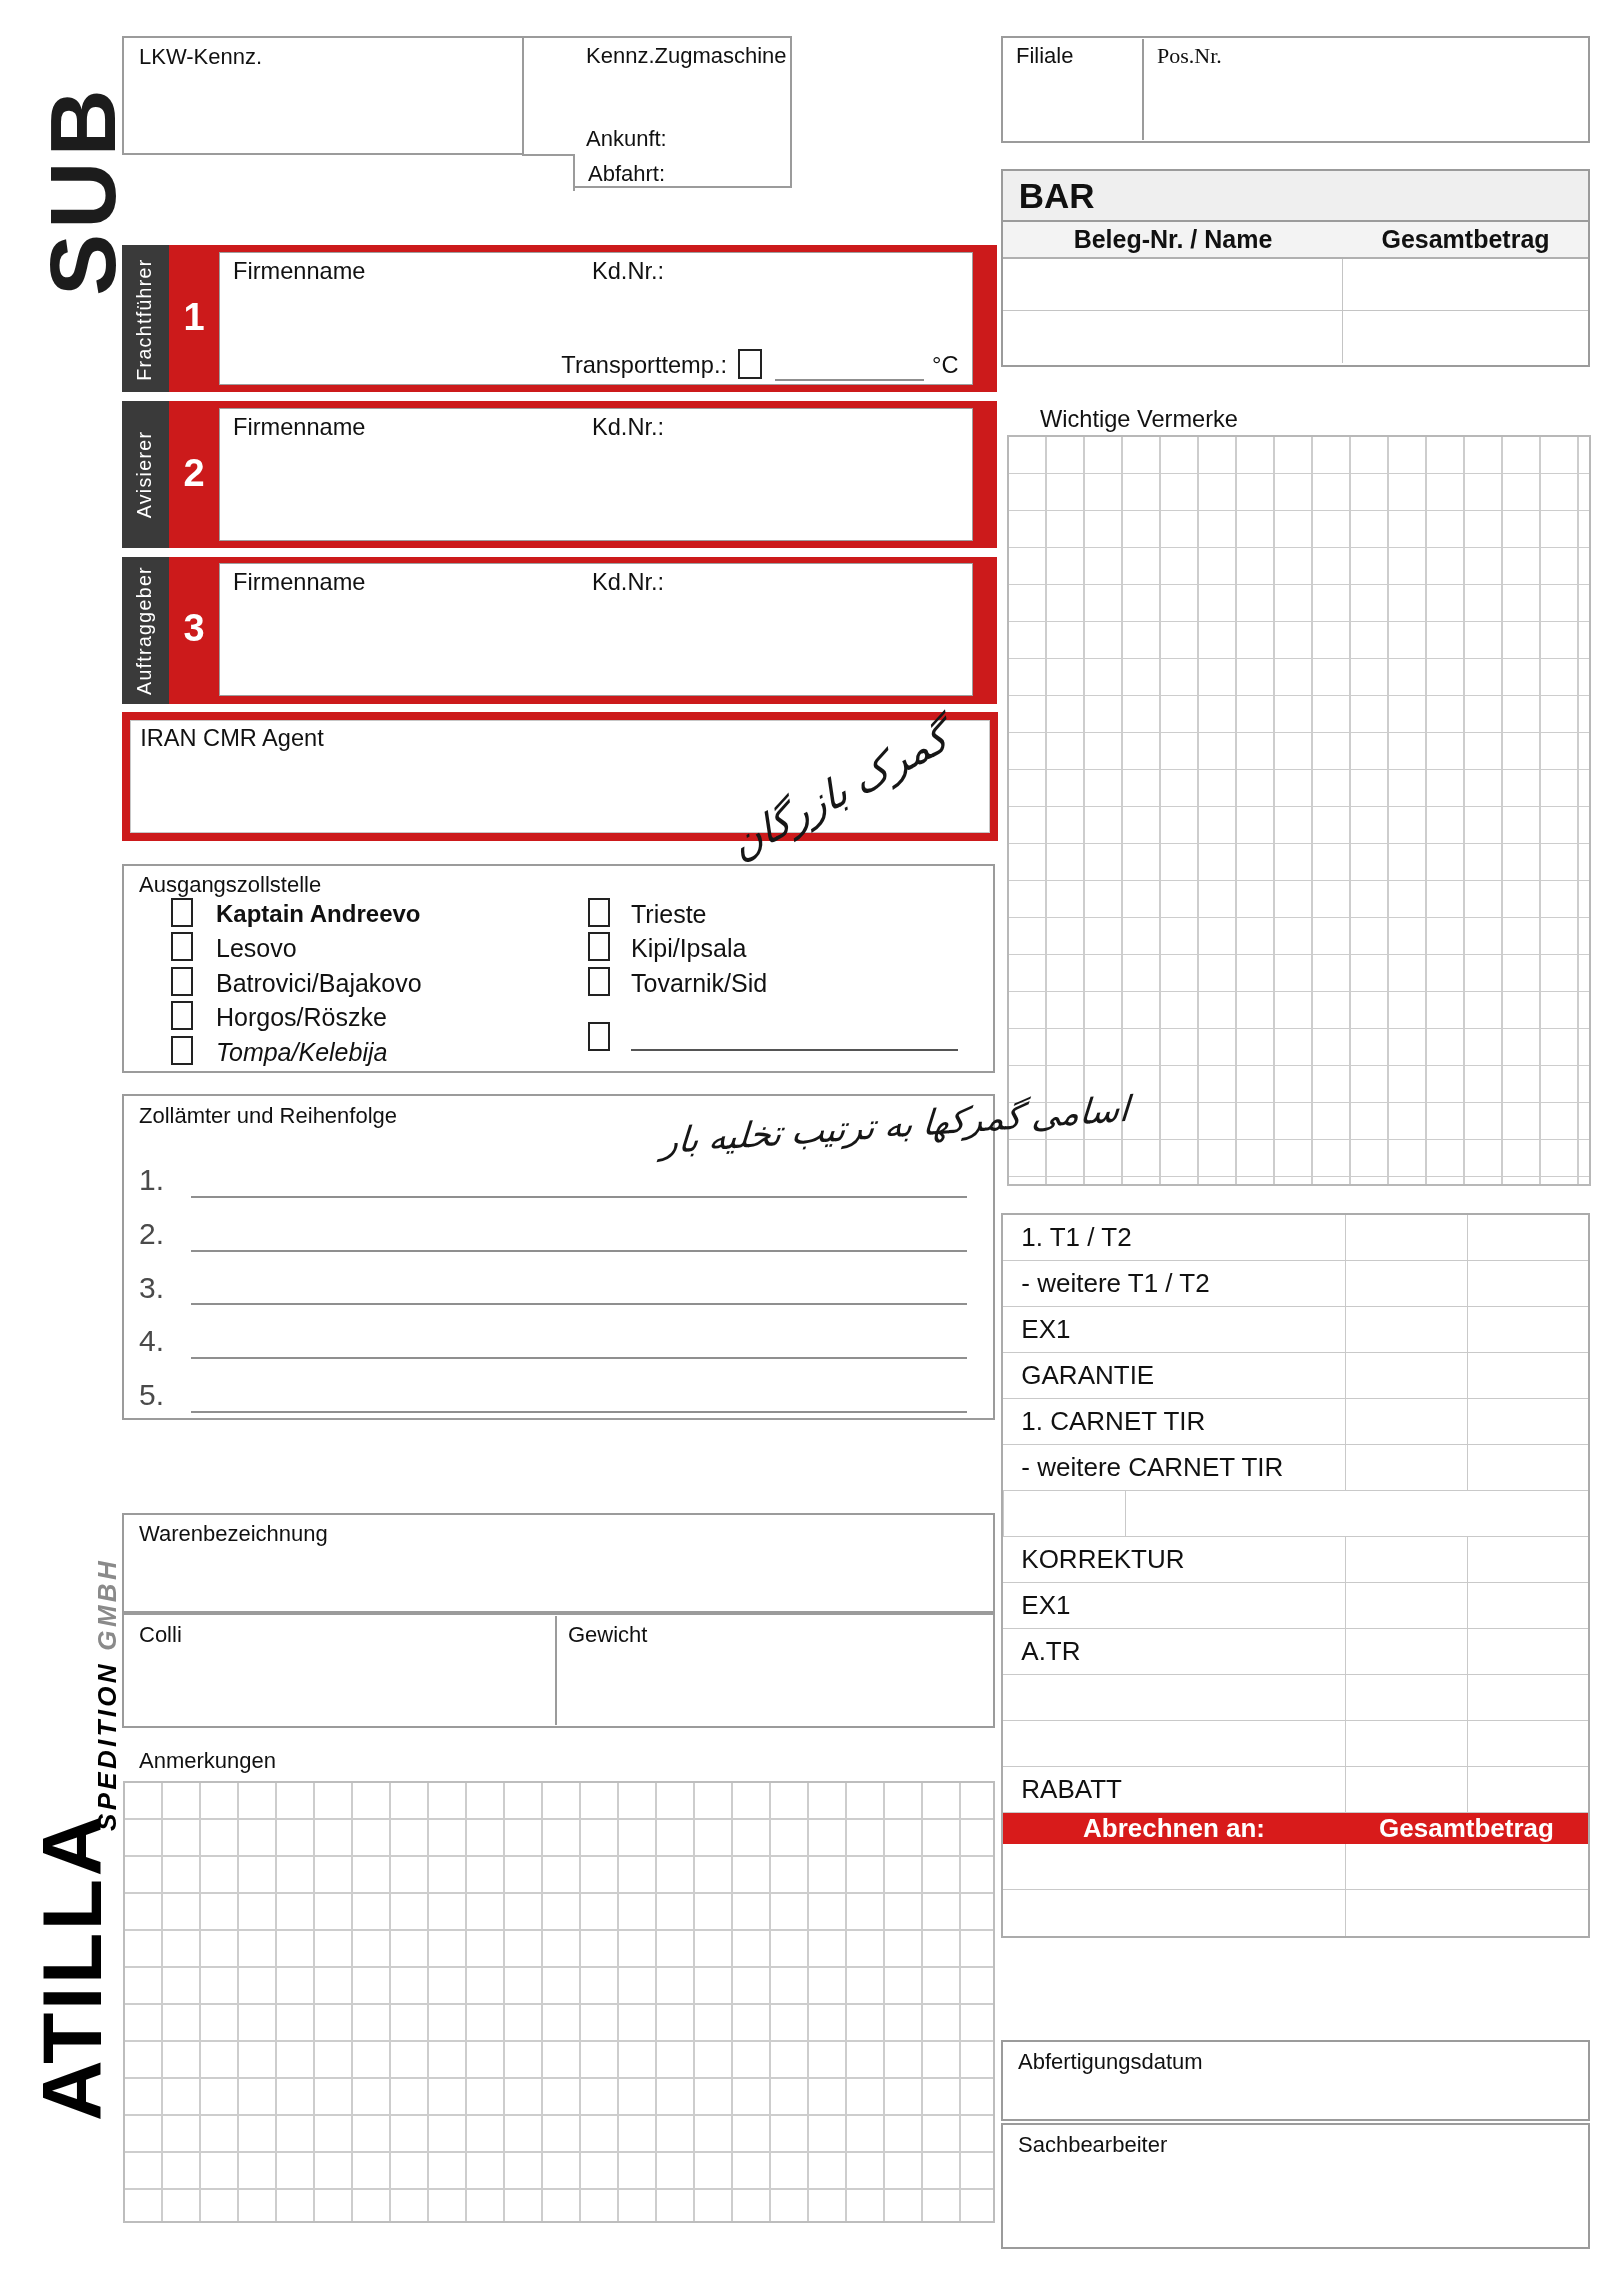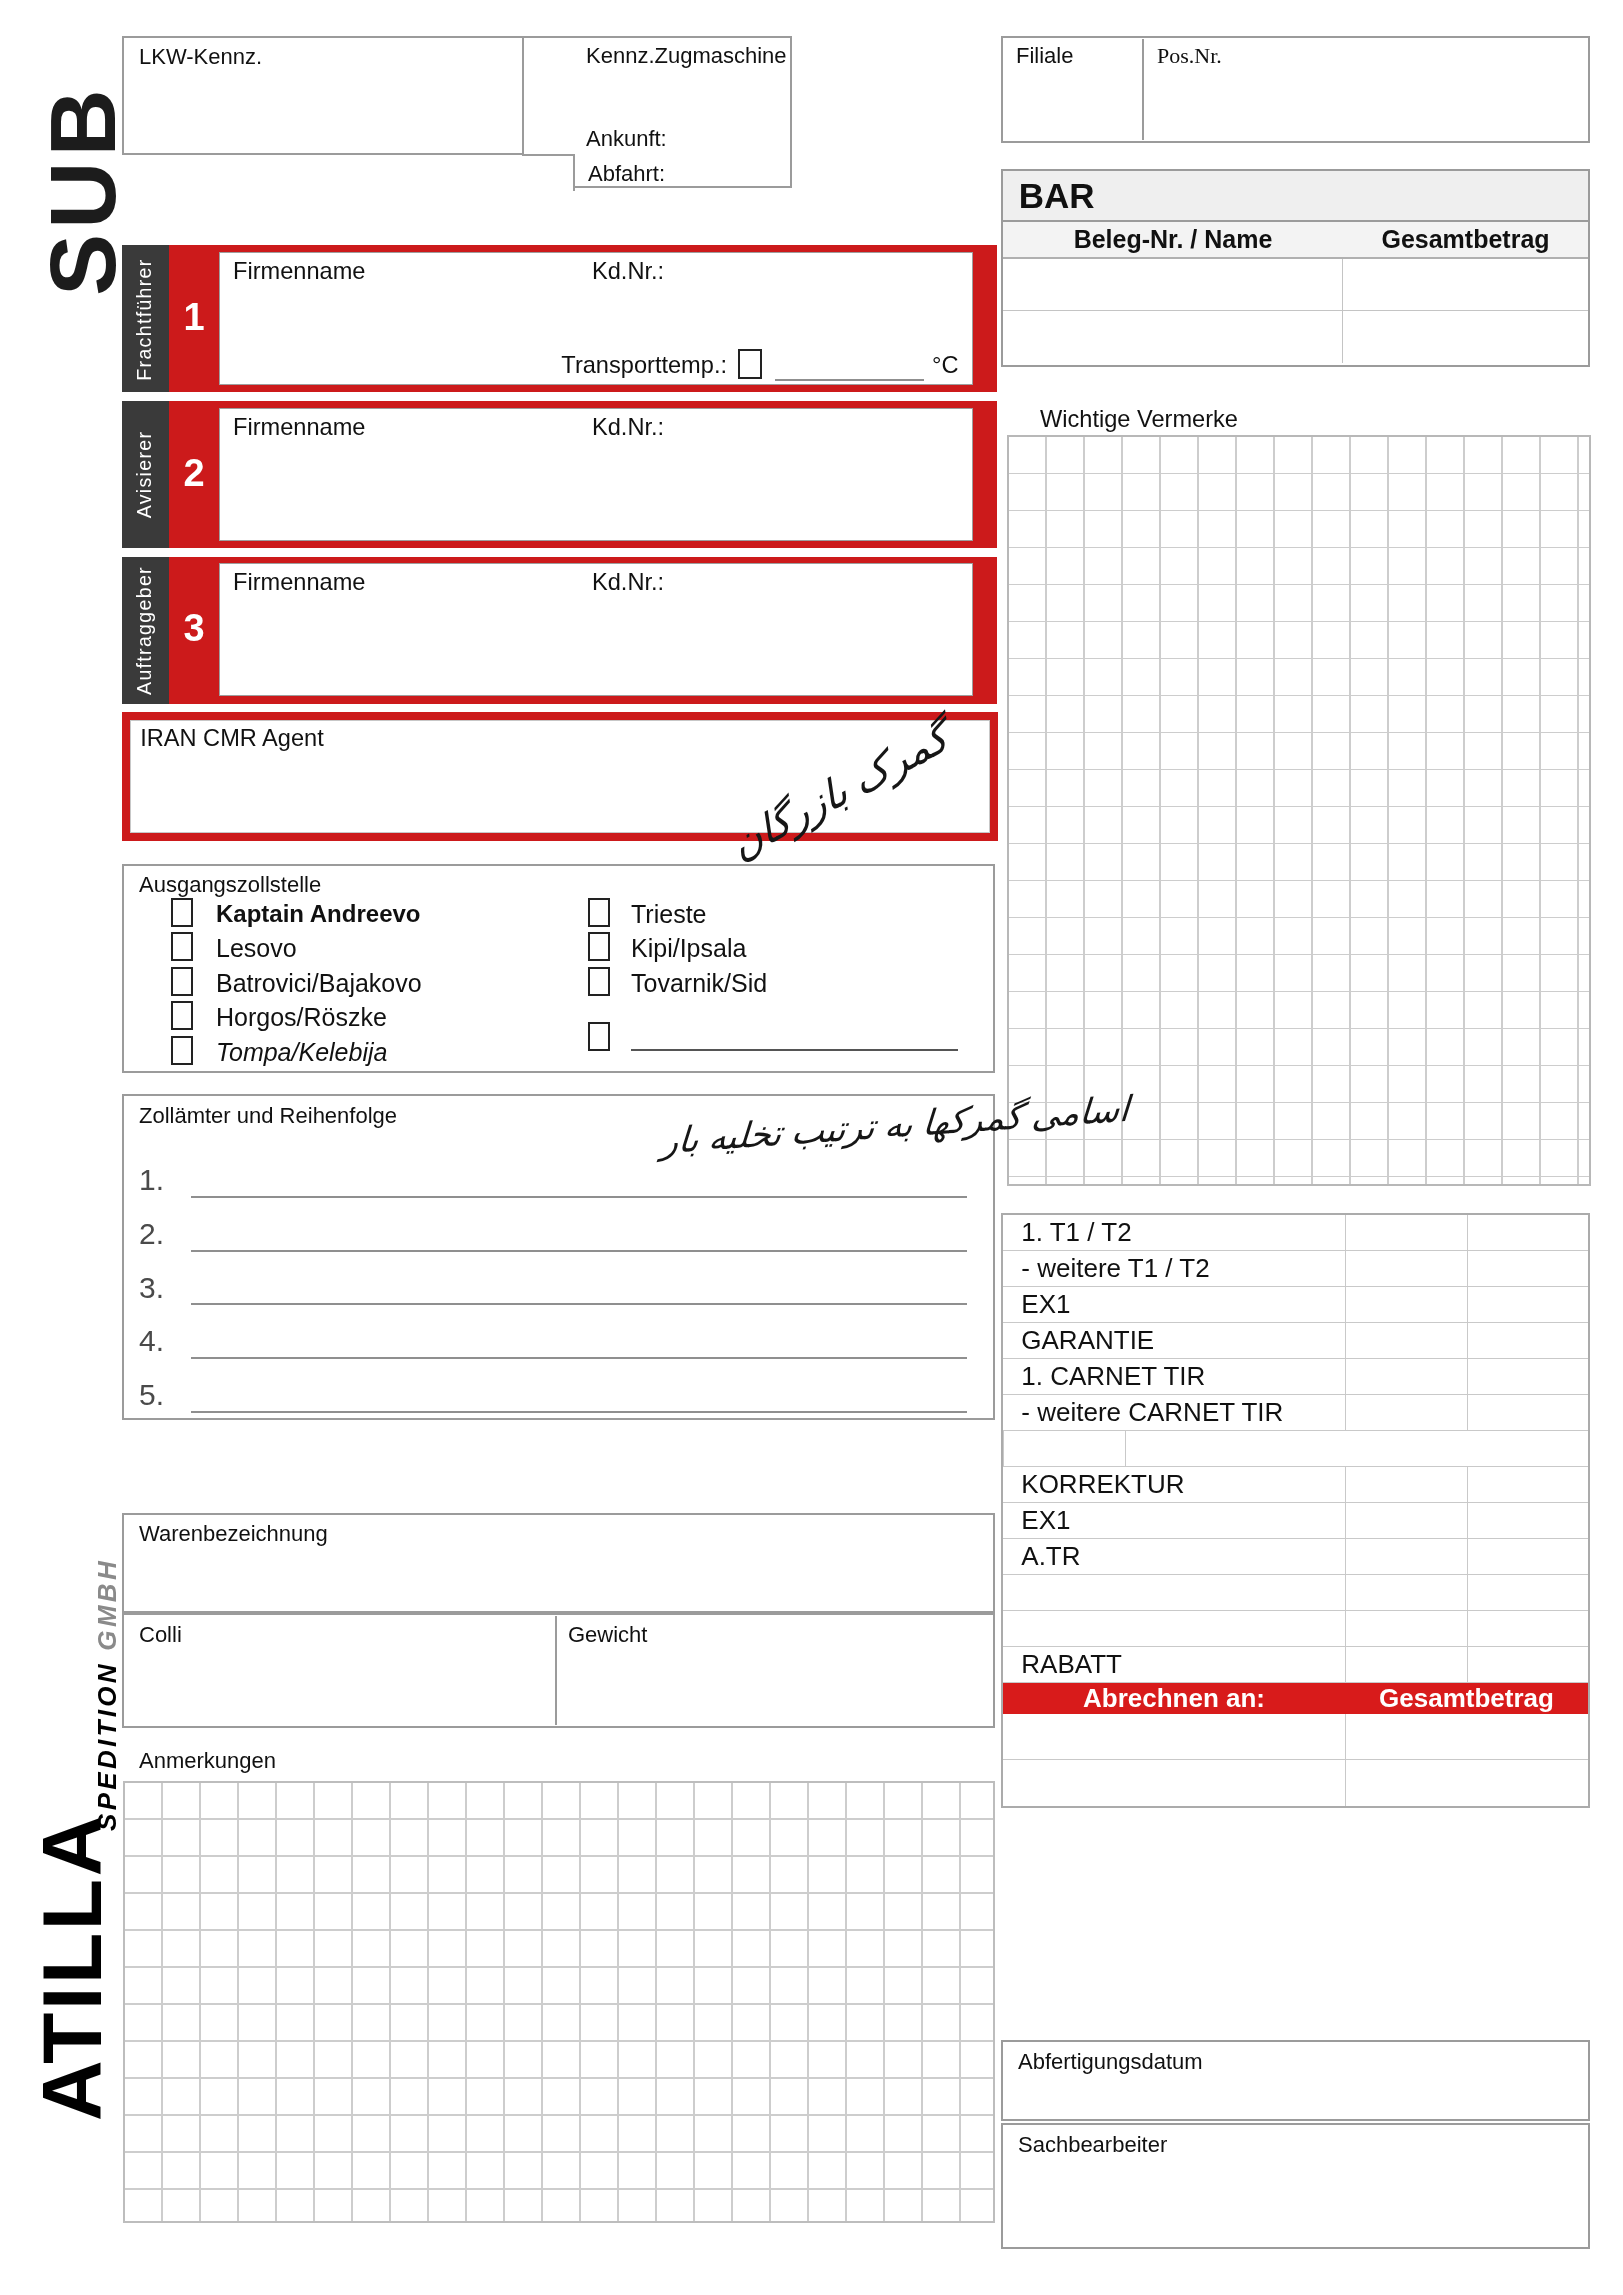--- a/index.html
+++ b/index.html
@@ -35,21 +35,21 @@
   .bar-head{height:37px; background:#f3f3f3; border-bottom:2px solid #b0b0b0; box-sizing:border-box; display:flex;}
   .bar-head div{font-size:25px; font-weight:bold; display:flex; align-items:center; justify-content:center;}
   .bar-row{height:52px; border-bottom:1.3px solid #c4c4c4; box-sizing:border-box; display:flex;}
   .bar-c1{width:340px; border-right:1.3px solid #c4c4c4; box-sizing:border-box;}
   .bar-c2{flex:1;}
   
   .abr-wrap{position:absolute; left:1001px; top:1213px; width:589px; border:2px solid #ababab; box-sizing:border-box; background:#fff;}
   .abr-head{position:relative; height:65px; background:#f0f0f0; border-bottom:1.3px solid #c4c4c4; box-sizing:border-box;}
   .abr-title{position:absolute; left:15.7px; top:11.8px; font-size:38px; font-weight:bold; letter-spacing:0.7px;}
   .abr-colhead{position:absolute; top:29.4px; height:34px; background:#e9e9e9; border:1.3px solid #9b9b9b; box-sizing:border-box; display:flex; align-items:center; justify-content:center; font-size:22px;}
-  .abr-row{display:flex; height:36px; border-bottom:1.3px solid #c9c9c9; box-sizing:border-box;}
+  .abr-row{display:flex; height:46px; border-bottom:1.3px solid #c9c9c9; box-sizing:border-box;}
   .abr-l{width:342px; box-sizing:border-box; font-size:26px; display:flex; align-items:center; padding-left:18.3px;}
   .abr-a{width:122px; border-left:1.3px solid #c9c9c9; box-sizing:border-box;}
   .abr-b{flex:1; border-left:1.3px solid #c9c9c9; box-sizing:border-box;}
   .abr-bar{display:flex; height:31px; background:#d81b1b; color:#fff; font-weight:bold; font-size:26px;}
   .abr-bar div{display:flex; align-items:center; justify-content:center;}
   .abr-foot{display:flex; height:46px; border-bottom:1.3px solid #c9c9c9; box-sizing:border-box;}
   .abr-fl{width:342px; box-sizing:border-box;}
   .abr-fr{flex:1; border-left:1.3px solid #c9c9c9; box-sizing:border-box;}
   .hand{position:absolute; color:#161616; white-space:nowrap; font-style:italic;}
   .numline-num{position:absolute; font-size:30px; color:#4a4a4a;}

